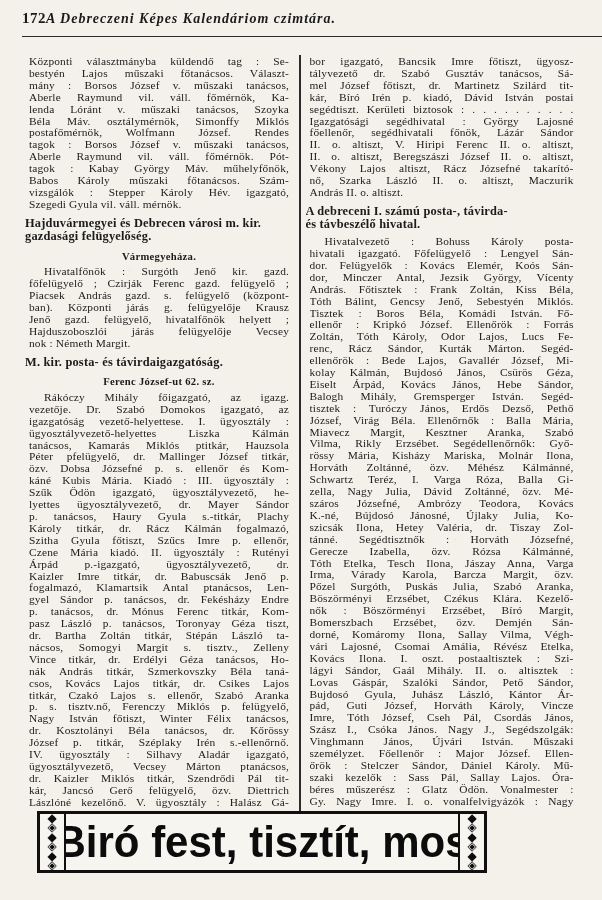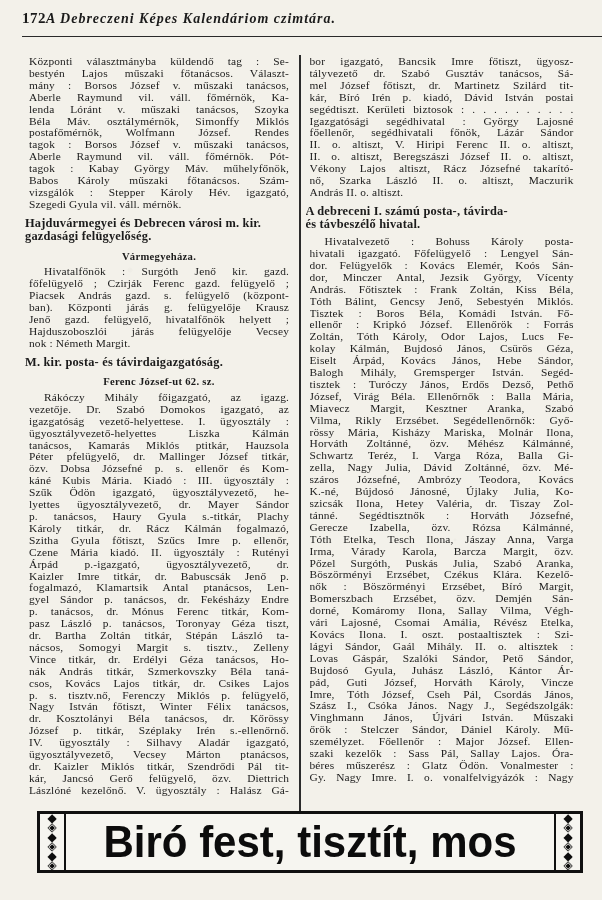--- a/index.html
+++ b/index.html
@@ -53,21 +53,21 @@
     font-size:12.4px;line-height:13.6px;
     margin:6px 0 2px 0;letter-spacing:.2px;
   }
   .subheading{
     font-weight:bold;text-align:center;
     font-size:10.6px;line-height:11.5px;margin:7px 0 3px 0;
     letter-spacing:.3px;
   }
   
   .ad{
-    position:absolute;left:37px;top:811px;width:546px;height:62px;
+    position:absolute;left:37px;top:811px;width:450px;height:62px;
     background:#f6f5f0;border:3px solid #101010;
     box-sizing:border-box;display:flex;align-items:stretch;
   }
   .ornament{
     width:24px;background:#f6f5f0;
     display:flex;align-items:center;justify-content:center;
     font-size:12px;line-height:9.5px;color:#0d0d0d;
     overflow:hidden;
   }
   .ornament-left{border-right:2.5px solid #101010;}
@@ -151,20 +151,21 @@
           <div class="line">Kaizler Imre titkár, dr. Babuscsák Jenő p.</div>
           <div class="line">fogalmazó, Klamartsik Antal ptanácsos, Len-</div>
           <div class="line">gyel Sándor p. tanácsos, dr. Fekésházy Endre</div>
           <div class="line">p. tanácsos, dr. Mónus Ferenc titkár, Kom-</div>
           <div class="line">pasz László p. tanácsos, Toronyay Géza tiszt,</div>
           <div class="line">dr. Bartha Zoltán titkár, Stépán László ta-</div>
           <div class="line">nácsos, Somogyi Margit s. tisztv., Zelleny</div>
           <div class="line">Vince titkár, dr. Erdélyi Géza tanácsos, Ho-</div>
           <div class="line">nák András titkár, Szmerkovszky Béla taná-</div>
           <div class="line">csos, Kovács Lajos titkár, dr. Csikes Lajos</div>
+          <div class="line">titkár, Czakó Lajos s. ellenőr, Szabó Aranka</div>
           <div class="line">p. s. tisztv.nő, Ferenczy Miklós p. felügyelő,</div>
           <div class="line">Nagy István főtiszt, Winter Félix tanácsos,</div>
           <div class="line">dr. Kosztolányi Béla tanácsos, dr. Kőrössy</div>
           <div class="line">József p. titkár, Széplaky Irén s.-ellenőrnő.</div>
           <div class="line">IV. ügyosztály : Silhavy Aladár igazgató,</div>
           <div class="line">ügyosztályvezető, Vecsey Márton ptanácsos,</div>
           <div class="line">dr. Kaizler Miklós titkár, Szendrődi Pál tit-</div>
           <div class="line">kár, Jancsó Gerő felügyelő, özv. Diettrich</div>
           <div class="line">Lászlóné kezelőnő. V. ügyosztály : Halász Gá-</div>
         </div>
@@ -192,20 +193,22 @@
         <div class="para">
           <div class="line indent">Hivatalvezető :  Bohuss Károly  posta-</div>
           <div class="line">hivatali igazgató. Főfelügyelő : Lengyel Sán-</div>
           <div class="line">dor. Felügyelők : Kovács Elemér, Koós Sán-</div>
           <div class="line">dor, Minczer Antal, Jezsik György, Vícenty</div>
           <div class="line">András. Főtisztek : Frank Zoltán, Kiss Béla,</div>
           <div class="line">Tóth Bálint, Gencsy Jenő, Sebestyén Miklós.</div>
           <div class="line">Tisztek : Boros Béla, Komádi István. Fő-</div>
           <div class="line">ellenőr : Kripkó József. Ellenőrök : Forrás</div>
           <div class="line">Zoltán, Tóth Károly, Odor Lajos, Lucs Fe-</div>
+          <div class="line">renc, Rácz Sándor, Kurták Márton. Segéd-</div>
+          <div class="line">ellenőrök : Bede Lajos, Gavallér József, Mi-</div>
           <div class="line">kolay Kálmán, Bujdosó János, Csürös Géza,</div>
           <div class="line">Eiselt Árpád, Kovács János, Hebe Sándor,</div>
           <div class="line">Balogh Mihály, Gremsperger István. Segéd-</div>
           <div class="line">tisztek : Turóczy János, Erdős Dezső, Pethő</div>
           <div class="line">József, Virág Béla. Ellenőrnők : Balla Mária,</div>
           <div class="line">Miavecz Margit, Kesztner Aranka, Szabó</div>
           <div class="line">Vilma, Rikly Erzsébet. Segédellenőrnők: Győ-</div>
           <div class="line">rössy Mária, Kisházy Mariska, Molnár Ilona,</div>
           <div class="line">Horváth Zoltánné, özv. Méhész Kálmánné,</div>
           <div class="line">Schwartz Teréz, I. Varga Róza, Balla Gi-</div>
@@ -224,22 +227,22 @@
           <div class="line">dorné, Komáromy Ilona, Sallay Vilma, Végh-</div>
           <div class="line">vári Lajosné, Csomai Amália, Révész Etelka,</div>
           <div class="line">Kovács Ilona. I. oszt. postaaltisztek : Szi-</div>
           <div class="line">lágyi Sándor, Gaál Mihály. II. o. altisztek :</div>
           <div class="line">Lovas Gáspár, Szalóki Sándor, Pető Sándor,</div>
           <div class="line">Bujdosó Gyula, Juhász László, Kántor Ár-</div>
           <div class="line">pád, Guti József, Horváth Károly, Vincze</div>
           <div class="line">Imre, Tóth József, Cseh Pál, Csordás János,</div>
           <div class="line">Szász I., Csóka János. Nagy J., Segédszolgák:</div>
           <div class="line">Vinghmann János, Újvári István. Műszaki</div>
+          <div class="line">személyzet. Főellenőr : Major József. Ellen-</div>
           <div class="line">őrök : Stelczer Sándor, Dániel Károly. Mű-</div>
-          <div class="line">személyzet. Főellenőr : Major József. Ellen-</div>
           <div class="line">szaki kezelők : Sass Pál, Sallay Lajos. Óra-</div>
           <div class="line">béres műszerész : Glatz Ödön. Vonalmester :</div>
           <div class="line">Gy. Nagy Imre. I. o. vonalfelvigyázók : Nagy</div>
         </div>
       </div>
   </div>
 
   <div class="ad">
     <div class="ornament ornament-left"></div>
     <div class="ad-text">Biró fest, tisztít, mos</div>

